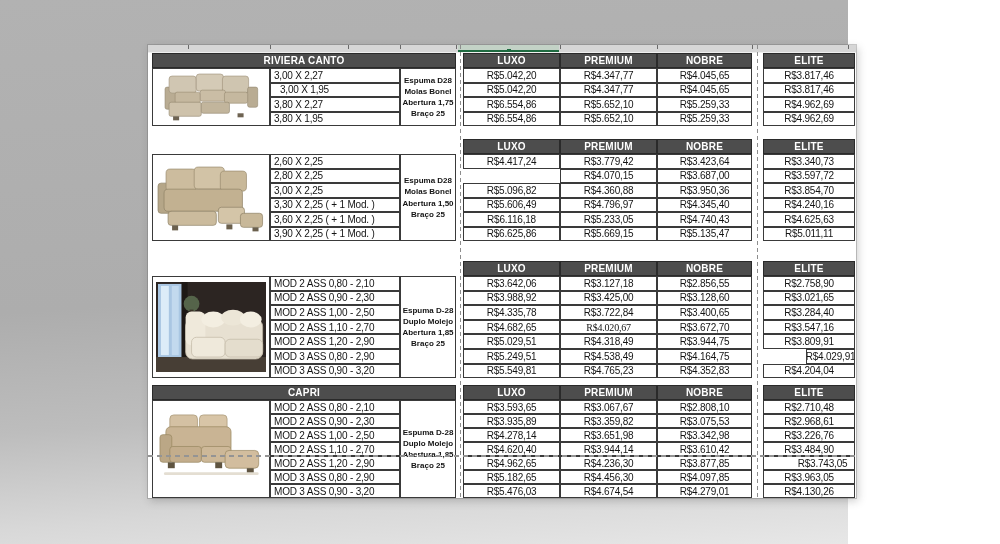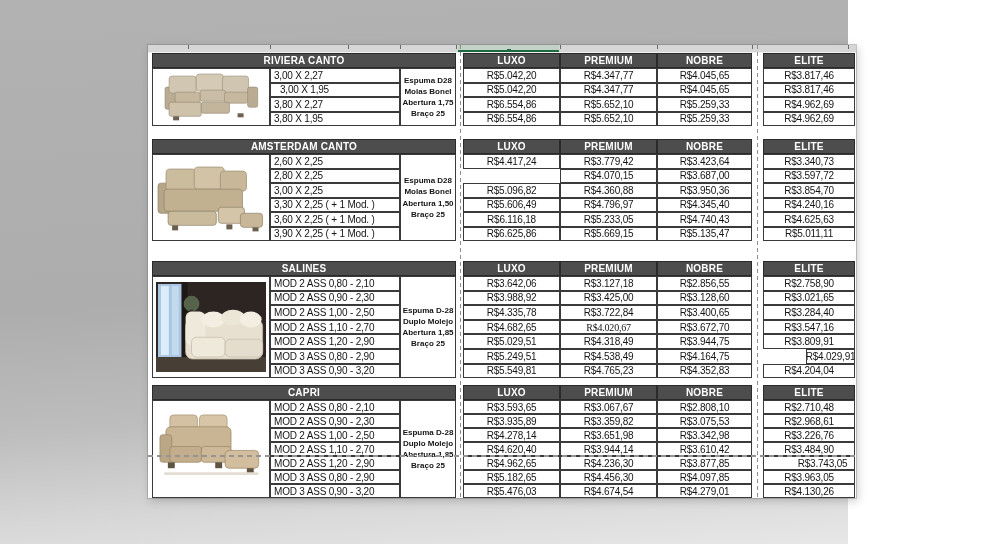--- a/index.html
+++ b/index.html
@@ -96,21 +96,20 @@
           <div class="cell price" style="grid-area: 4 / 6;">R$5.652,10</div>
           <div class="cell price" style="grid-area: 4 / 7;">R$5.259,33</div>
           <div class="cell price" style="grid-area: 4 / 9;">R$4.962,69</div>
           <div class="cell dim" style="grid-area: 5 / 2;">3,80 X 1,95</div>
           <div class="cell price" style="grid-area: 5 / 5;">R$6.554,86</div>
           <div class="cell price" style="grid-area: 5 / 6;">R$5.652,10</div>
           <div class="cell price" style="grid-area: 5 / 7;">R$5.259,33</div>
           <div class="cell price" style="grid-area: 5 / 9;">R$4.962,69</div>
         </div>
         <div class="section" style="top: 94px; grid-template-rows: 15px repeat(6, 14.5px);">
-          <div class="hdr" style="grid-area: 1 / 1 / auto / span 3;">AMSTERDAM CANTO</div>
           <div class="hdr" style="grid-area: 1 / 5;">LUXO</div>
           <div class="hdr" style="grid-area: 1 / 6;">PREMIUM</div>
           <div class="hdr" style="grid-area: 1 / 7;">NOBRE</div>
           <div class="hdr" style="grid-area: 1 / 9;">ELITE</div>
           <div class="cell imgcell" style="grid-area: 2 / 1 / span 6;">
   <svg viewBox="0 0 110 80" xmlns="http://www.w3.org/2000/svg">
     <rect x="2" y="26" width="14" height="30" rx="3" fill="#b5a688" stroke="#8f8166" stroke-width="0.7"></rect>
     <rect x="10" y="12" width="30" height="22" rx="4" fill="#ccbc9e" stroke="#9a8c6f" stroke-width="0.7"></rect>
     <rect x="38" y="10" width="30" height="22" rx="4" fill="#d2c3a6" stroke="#9a8c6f" stroke-width="0.7"></rect>
     <rect x="64" y="14" width="26" height="20" rx="4" fill="#c8b899" stroke="#9a8c6f" stroke-width="0.7"></rect>
@@ -154,21 +153,20 @@
           <div class="cell price" style="grid-area: 6 / 6;">R$5.233,05</div>
           <div class="cell price" style="grid-area: 6 / 7;">R$4.740,43</div>
           <div class="cell price" style="grid-area: 6 / 9;">R$4.625,63</div>
           <div class="cell dim" style="grid-area: 7 / 2;">3,90 X 2,25 ( + 1 Mod. )</div>
           <div class="cell price" style="grid-area: 7 / 5;">R$6.625,86</div>
           <div class="cell price" style="grid-area: 7 / 6;">R$5.669,15</div>
           <div class="cell price" style="grid-area: 7 / 7;">R$5.135,47</div>
           <div class="cell price" style="grid-area: 7 / 9;">R$5.011,11</div>
         </div>
         <div class="section" style="top: 216px; grid-template-rows: 15px repeat(7, 14.6px);">
-          <div class="hdr" style="grid-area: 1 / 1 / auto / span 3;">SALINES</div>
           <div class="hdr" style="grid-area: 1 / 5;">LUXO</div>
           <div class="hdr" style="grid-area: 1 / 6;">PREMIUM</div>
           <div class="hdr" style="grid-area: 1 / 7;">NOBRE</div>
           <div class="hdr" style="grid-area: 1 / 9;">ELITE</div>
           <div class="cell imgcell" style="grid-area: 2 / 1 / span 7;">
   <svg viewBox="0 0 112 92" xmlns="http://www.w3.org/2000/svg">
     <rect x="0" y="0" width="112" height="92" fill="#2c2522"></rect>
     <rect x="2" y="2" width="24" height="74" fill="#a9c6e2"></rect>
     <rect x="5" y="4" width="8" height="70" fill="#dcecf8"></rect>
     <rect x="16" y="4" width="7" height="70" fill="#c2d9ee"></rect>

